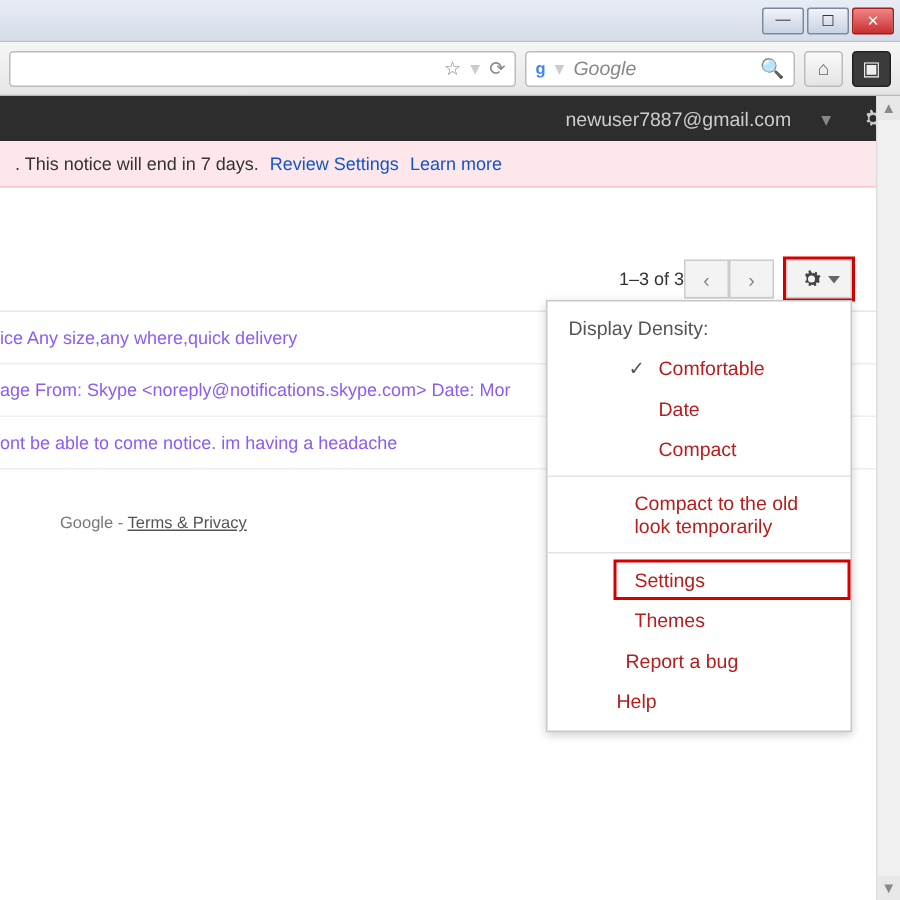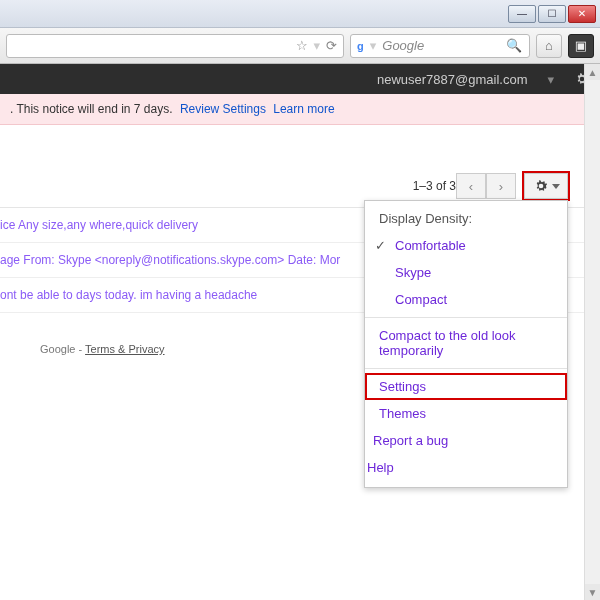--- a/index.html
+++ b/index.html
@@ -125,21 +125,21 @@
     right:32px; top:200px;
     width:204px;
     background:#fff;
     border:1px solid #c8c8c8;
     box-shadow:0 2px 6px rgba(0,0,0,.2);
     padding:4px 0 6px;
     font-size:13px;
     z-index:10;
   }
   .menu .hdr { padding:6px 14px; color:#555;}
-  .menu .item { padding:6px 14px 6px 30px; color:#6d28d9; position:relative;}
+  .menu .item { padding:6px 14px 6px 30px; color:#b91c1c; position:relative;margin-left:44px;}
   .menu .item.check::before { content:"✓"; position:absolute; left:10px; color:#555;}
   .menu .sep { border-top:1px solid #e2e2e2; margin:4px 0;}
   .menu .item.hl { outline:2px solid #d30000; outline-offset:-2px;}
   
   .scrollbar {
     position:absolute; right:0; top:64px; bottom:0;
     width:16px; background:#f0f0f0; border-left:1px solid #ddd;
   }
   .scrollbar .arrow { height:16px; display:flex; align-items:center; justify-content:center; color:#888; font-size:10px; background:#e8e8e8;}
   .scrollbar .top {}
@@ -203,33 +203,33 @@
     <div class="gearbtn">
       <svg class="gear" viewBox="0 0 24 24">
         <path fill="#444" d="M19.4 13l.6-1-0.6-1 1.7-1.3-1-1.7-2 .5-.8-.8.5-2-1.7-1-1.3 1.7-1-.6-1 .6L10.6 3l-1.7 1 .5 2-.8.8-2-.5-1 1.7L7.3 11l-.6 1 .6 1-1.7 1.3 1 1.7 2-.5.8.8-.5 2 1.7 1 1.3-1.7 1 .6 1-.6 1.3 1.7 1.7-1-.5-2 .8-.8 2 .5 1-1.7L19.4 13zM12 15.5A3.5 3.5 0 1 1 15.5 12 3.5 3.5 0 0 1 12 15.5z"></path>
       </svg>
       <div class="tri"></div>
     </div>
   </div>
 
   <div class="mailrow">ice Any size,any where,quick delivery</div>
   <div class="mailrow">age From: Skype &lt;noreply@notifications.skype.com&gt; Date: Mor</div>
-  <div class="mailrow">ont be able to days today. im having a headache</div>
+  <div class="mailrow">ont be able to come notice. im having a headache</div>
 
   <div class="footer">
     <span>Google</span>
     -
     <a href="#">Terms &amp; Privacy</a>
   </div>
 </div>
 
 <div class="menu">
   <div class="hdr">Display Density:</div>
   <div class="item check">Comfortable</div>
-  <div class="item">Skype</div>
+  <div class="item">Date</div>
   <div class="item">Compact</div>
   <div class="sep"></div>
   <div class="item" style="padding-left:14px">Compact to the old look temporarily</div>
   <div class="sep"></div>
   <div class="item hl" style="padding-left:14px">Settings</div>
   <div class="item" style="padding-left:14px">Themes</div>
   <div class="item" style="padding-left:8px">Report a bug</div>
   <div class="item" style="padding-left:2px">Help</div>
 </div>
 

